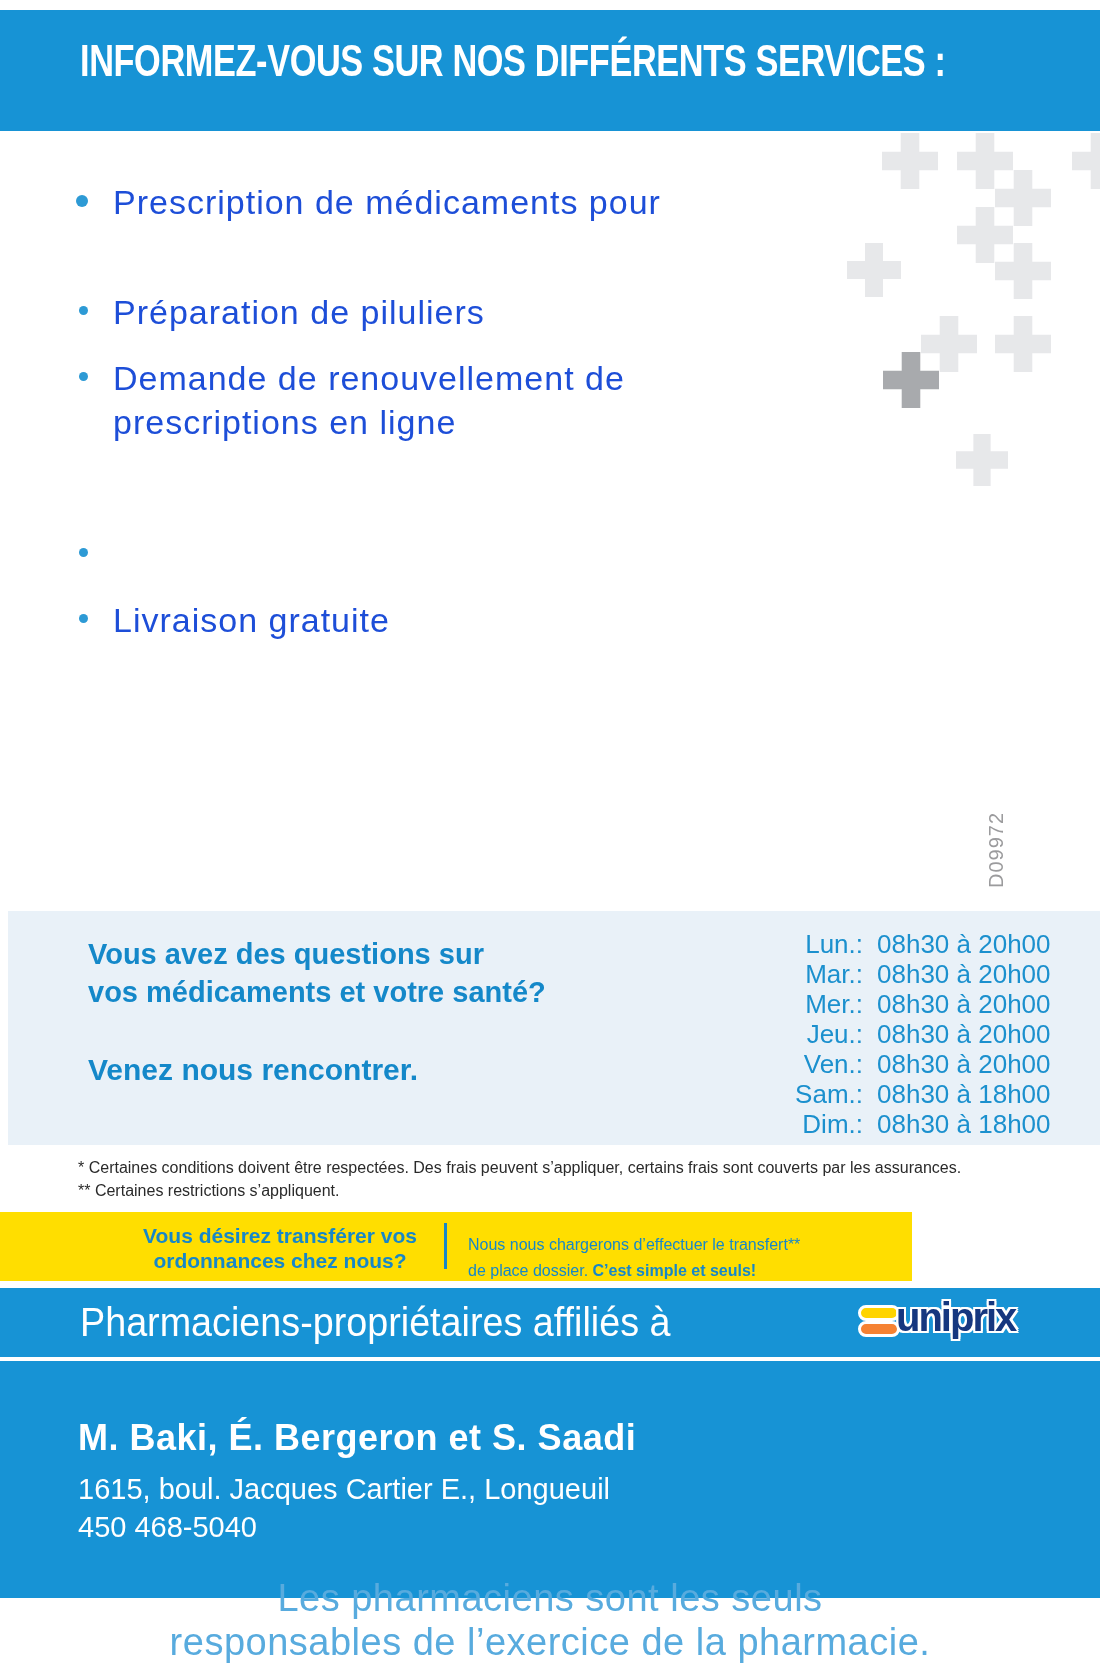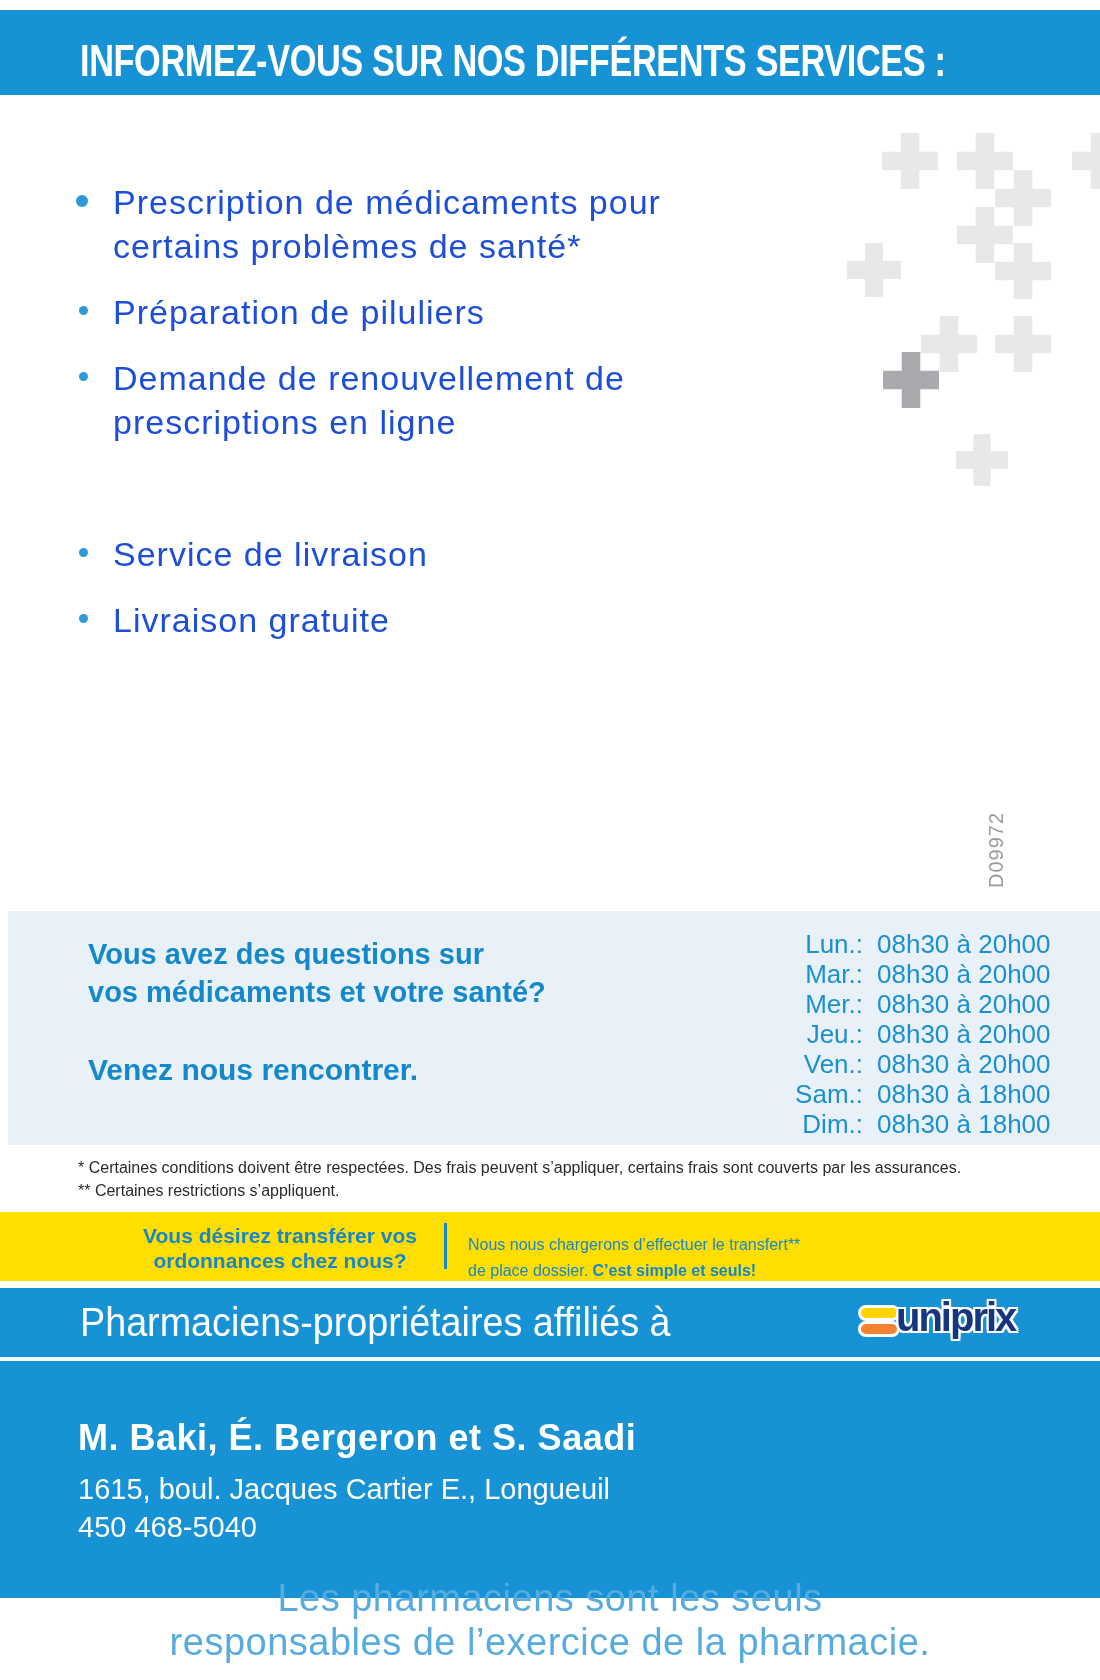--- a/index.html
+++ b/index.html
@@ -1,21 +1,21 @@
 <!DOCTYPE html>
 <html><head>
 <meta charset="utf-8">
 <style>
   html,body { margin:0; padding:0; background:#ffffff; }
   .page {
     position:relative; width:1100px; height:1680px; overflow:hidden;
     background:#ffffff; font-family:"Liberation Sans", sans-serif;
   }
   
-  .band-header { position:absolute; top:10px; left:0; width:1100px; height:85px; background:#1793D5; }
+  .band-header { position:absolute; top:10px; left:0; width:1100px; height:121px; background:#1793D5; }
   .header-title {
     position:absolute; left:80px; top:26px; color:#ffffff; font-size:44px; font-weight:800;
     white-space:nowrap; transform:scaleX(0.78); transform-origin:left center; letter-spacing:-0.5px;
   }
   
   .service-item { position:absolute; left:76px; color:#1d4ed8; font-size:34px; line-height:44px; letter-spacing:1px; }
   .service-item .dot { position:absolute; border-radius:50%; background:#2D9AD5; }
   .service-item .txt { margin-left:37px; white-space:nowrap; }
   .dot-lg { width:12px; height:12px; left:0; top:15px; }
   .dot-sm { width:9px; height:9px; left:3px; top:16px; }
@@ -37,21 +37,21 @@
   .panel-questions { position:absolute; top:911px; left:8px; width:1100px; height:234px; background:#E9F1F8; }
   .q-block { position:absolute; left:80px; top:24px; color:#1488C9; font-weight:700; font-size:29px; line-height:38px; }
   .q-cta   { position:absolute; left:80px; top:142px; color:#1488C9; font-weight:700; font-size:30px; }
   .hours   { position:absolute; left:745px; top:18px; color:#1B90CE; font-size:26px; }
   .hours-row { display:flex; height:30px; align-items:baseline; line-height:30px; }
   .hours-row .day  { width:110px; text-align:right; padding-right:14px; }
   .hours-row .time { white-space:nowrap; }
   
   .footnotes { position:absolute; left:78px; top:1156px; color:#2A2A2A; font-size:16px; line-height:23px; }
   
-  .band-transfer { position:absolute; top:1212px; left:0; width:1100px; height:69px; background:#FFDE00; }
+  .band-transfer { position:absolute; top:1212px; left:0; width:912px; height:69px; background:#FFDE00; }
   .t-left  { position:absolute; left:120px; top:11px; width:320px; text-align:center;
              color:#1787C8; font-weight:700; font-size:21px; line-height:25px; }
   .t-divider { position:absolute; left:444px; top:11px; width:3px; height:46px; background:#1787C8; }
   .t-right { position:absolute; left:468px; top:20px; color:#1787C8; font-size:16px; line-height:26px; }
   .t-right .bold { font-weight:700; }
   
   .band-affil { position:absolute; top:1288px; left:0; width:1100px; height:69px; background:#1793D5; }
   .affil-label { position:absolute; left:80px; top:11px; color:#ffffff; font-size:41px; font-weight:400;
                  transform:scaleX(0.92); transform-origin:left center; white-space:nowrap; }
   .uniprix-logo { position:absolute; left:858px; top:12px; width:165px; height:44px; }
@@ -91,34 +91,32 @@
   <div class="cross light" style="left:995px;top:243px;width:56px;height:56px"></div>
   <div class="cross light" style="left:847px;top:243px;width:54px;height:54px"></div>
   <div class="cross light" style="left:921px;top:316px;width:56px;height:56px"></div>
   <div class="cross light" style="left:995px;top:316px;width:56px;height:56px"></div>
   <div class="cross dark" style="left:883px;top:352px;width:56px;height:56px"></div>
   <div class="cross light" style="left:956px;top:434px;width:52px;height:52px"></div>
 
   <div class="service-item" style="top:180px">
     <span class="dot dot-lg"></span>
     <div class="txt">Prescription de médicaments pour</div>
-    <div class="txt">certains problèmes de santé*</div>
   </div>
   <div class="service-item" style="top:290px">
     <span class="dot dot-sm"></span>
     <div class="txt">Préparation de piluliers</div>
   </div>
   <div class="service-item" style="top:356px">
     <span class="dot dot-sm"></span>
     <div class="txt">Demande de renouvellement de</div>
     <div class="txt">prescriptions en ligne</div>
   </div>
   <div class="service-item" style="top:532px">
     <span class="dot dot-sm"></span>
-    <div class="txt">Service de livraison</div>
   </div>
   <div class="service-item" style="top:598px">
     <span class="dot dot-sm"></span>
     <div class="txt">Livraison gratuite</div>
   </div>
 
   <div class="doc-code">D09972</div>
 
   <div class="panel-questions">
     <div class="q-block">

